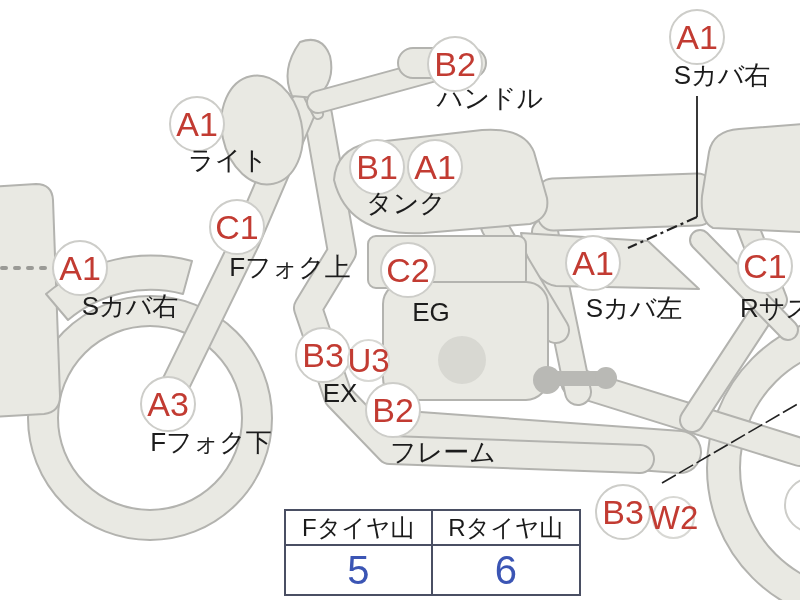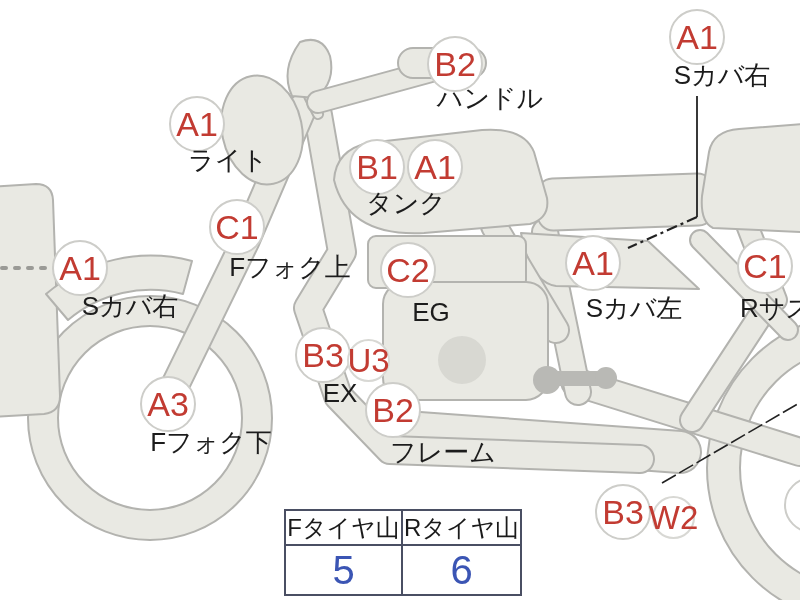--- a/index.html
+++ b/index.html
@@ -9,21 +9,21 @@
   .part{fill:#e9e9e3;stroke:#b3b3af;stroke-width:2;stroke-linejoin:round;}
   .tube-b{fill:none;stroke:#b3b3af;stroke-linecap:round;stroke-linejoin:round;}
   .tube-f{fill:none;stroke:#e9e9e3;stroke-linecap:round;stroke-linejoin:round;}
   .badge{position:absolute;z-index:3;width:56px;height:56px;border-radius:50%;
          background:#fff;border:2px solid #cdcdc9;box-sizing:border-box;
          display:flex;align-items:center;justify-content:center;
          font-size:34px;font-weight:500;color:#c23b32;line-height:1;letter-spacing:0;}
   .badge.sub{width:43px;height:43px;font-size:33px;border-color:#d8d8d4;}
   .cap{position:absolute;z-index:3;transform:translateX(-50%);white-space:nowrap;
        font-size:26px;font-weight:500;color:#1c1c1c;line-height:1.1;}
-  #tire-table{position:absolute;z-index:4;left:284px;top:509px;width:238px;height:87px;
+  #tire-table{position:absolute;z-index:4;left:284px;top:509px;width:297px;height:87px;
               border:2px solid #4a4f63;background:#fff;display:grid;
               grid-template-columns:1fr 1fr;grid-template-rows:35px 1fr;box-sizing:border-box;}
   #tire-table .cell{display:flex;align-items:center;justify-content:center;box-sizing:border-box;}
   #tire-table .hd{border-bottom:2px solid #4a4f63;font-size:24px;font-weight:500;color:#1a1a1a;}
   #tire-table .hd.c0, #tire-table .vl.c0{border-right:2px solid #4a4f63;}
   #tire-table .vl{font-size:40px;font-weight:500;color:#3b55b4;}
 </style>
 </head>
 <body>
 

